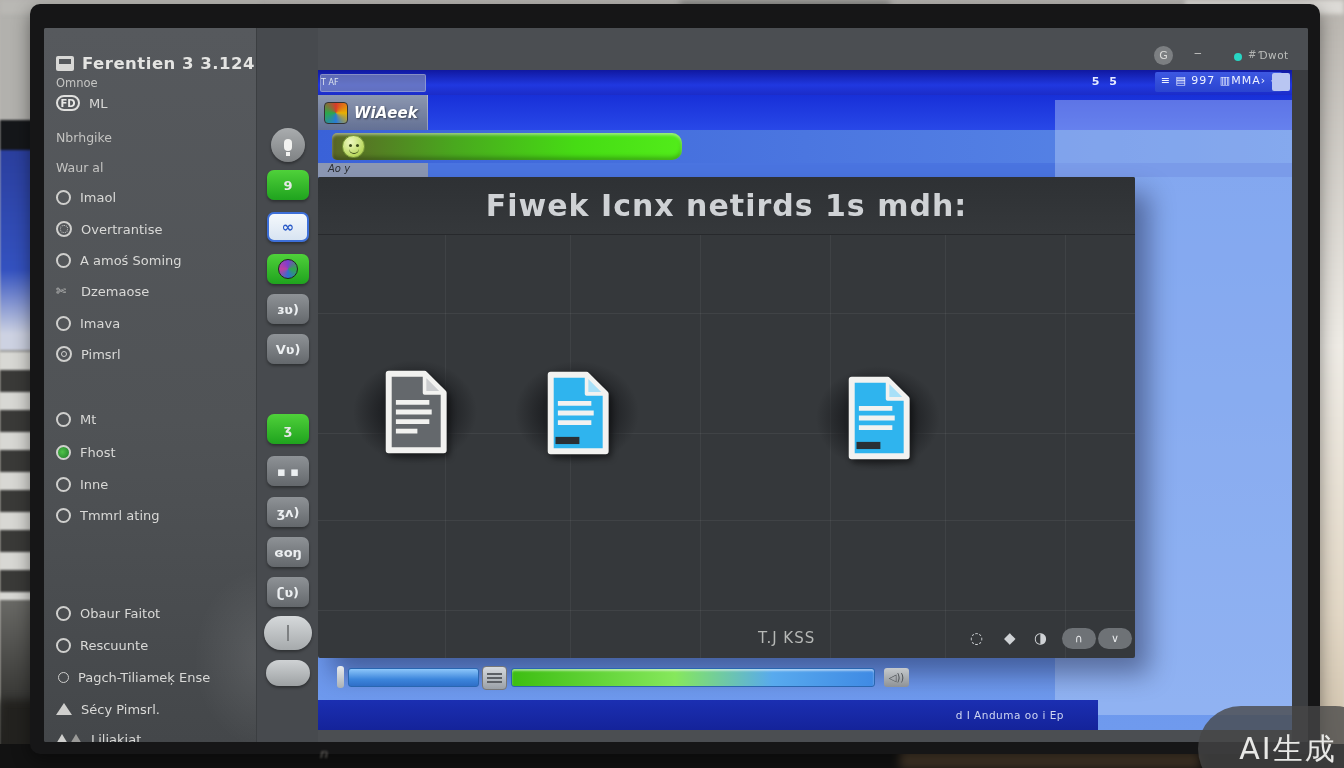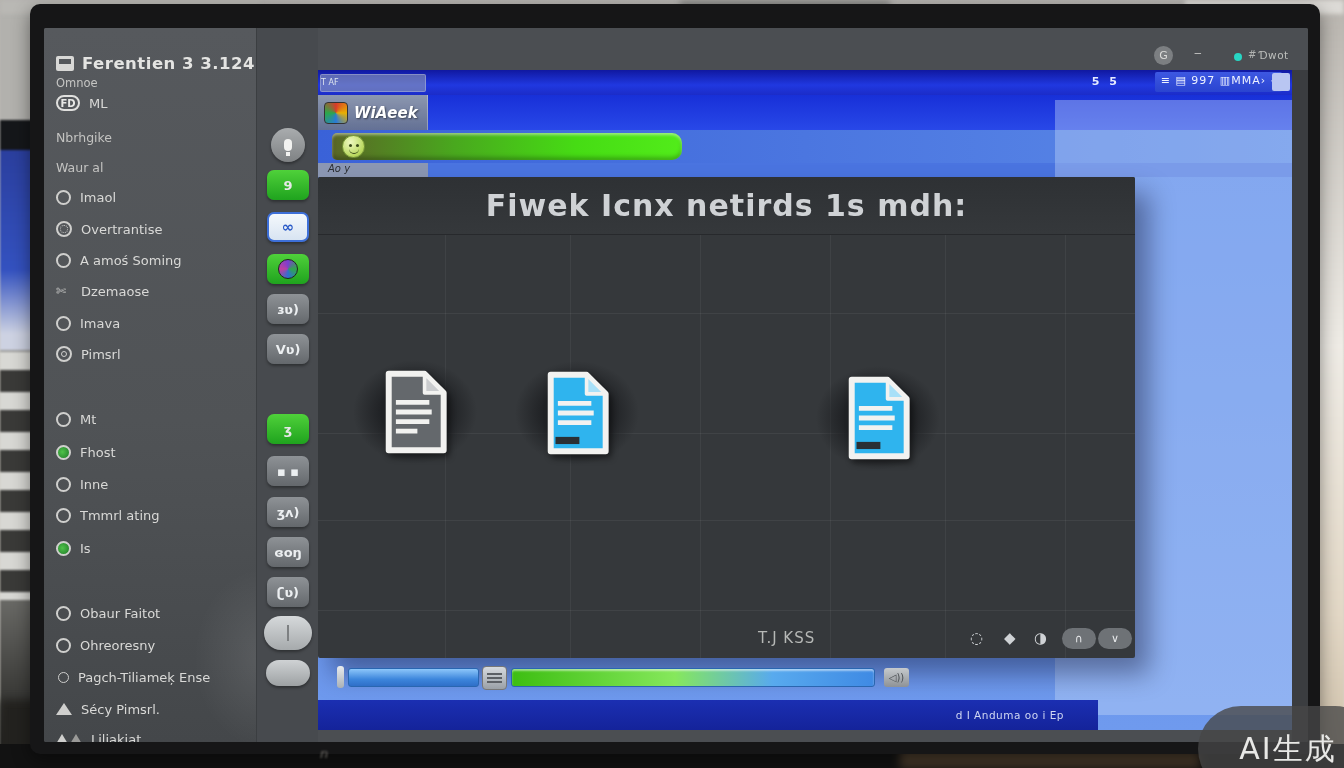--- a/index.html
+++ b/index.html
@@ -233,31 +233,27 @@
         <span class="lbl">Mt</span>
       </div>
       <div class="side-item" style="top:445px">
         <span class="ic-circle"></span>
         <span class="lbl">Inne</span>
       </div>
       <div class="side-item" style="top:476px">
         <span class="ic-circle"></span>
         <span class="lbl">Tmmrl ating</span>
       </div>
-      <div class="side-item" style="top:509px">
-        <span class="ic-green"></span>
-        <span class="lbl">Is</span>
-      </div>
       <div class="side-item" style="top:574px">
         <span class="ic-circle"></span>
         <span class="lbl">Obaur Faitot</span>
       </div>
       <div class="side-item" style="top:606px">
         <span class="ic-circle"></span>
-        <span class="lbl">Ohreoresny</span>
+        <span class="lbl">Rescuunte</span>
       </div>
       <div class="side-item" style="top:638px">
         <span class="ic-circle small"></span>
         <span class="lbl">Pagch-Tiliameķ Ense</span>
       </div>
       <div class="side-item" style="top:670px">
         <span class="ic-mountain"></span>
         <span class="lbl">Sécy Pimsrl.</span>
       </div>
       <div class="side-item" style="top:700px">

